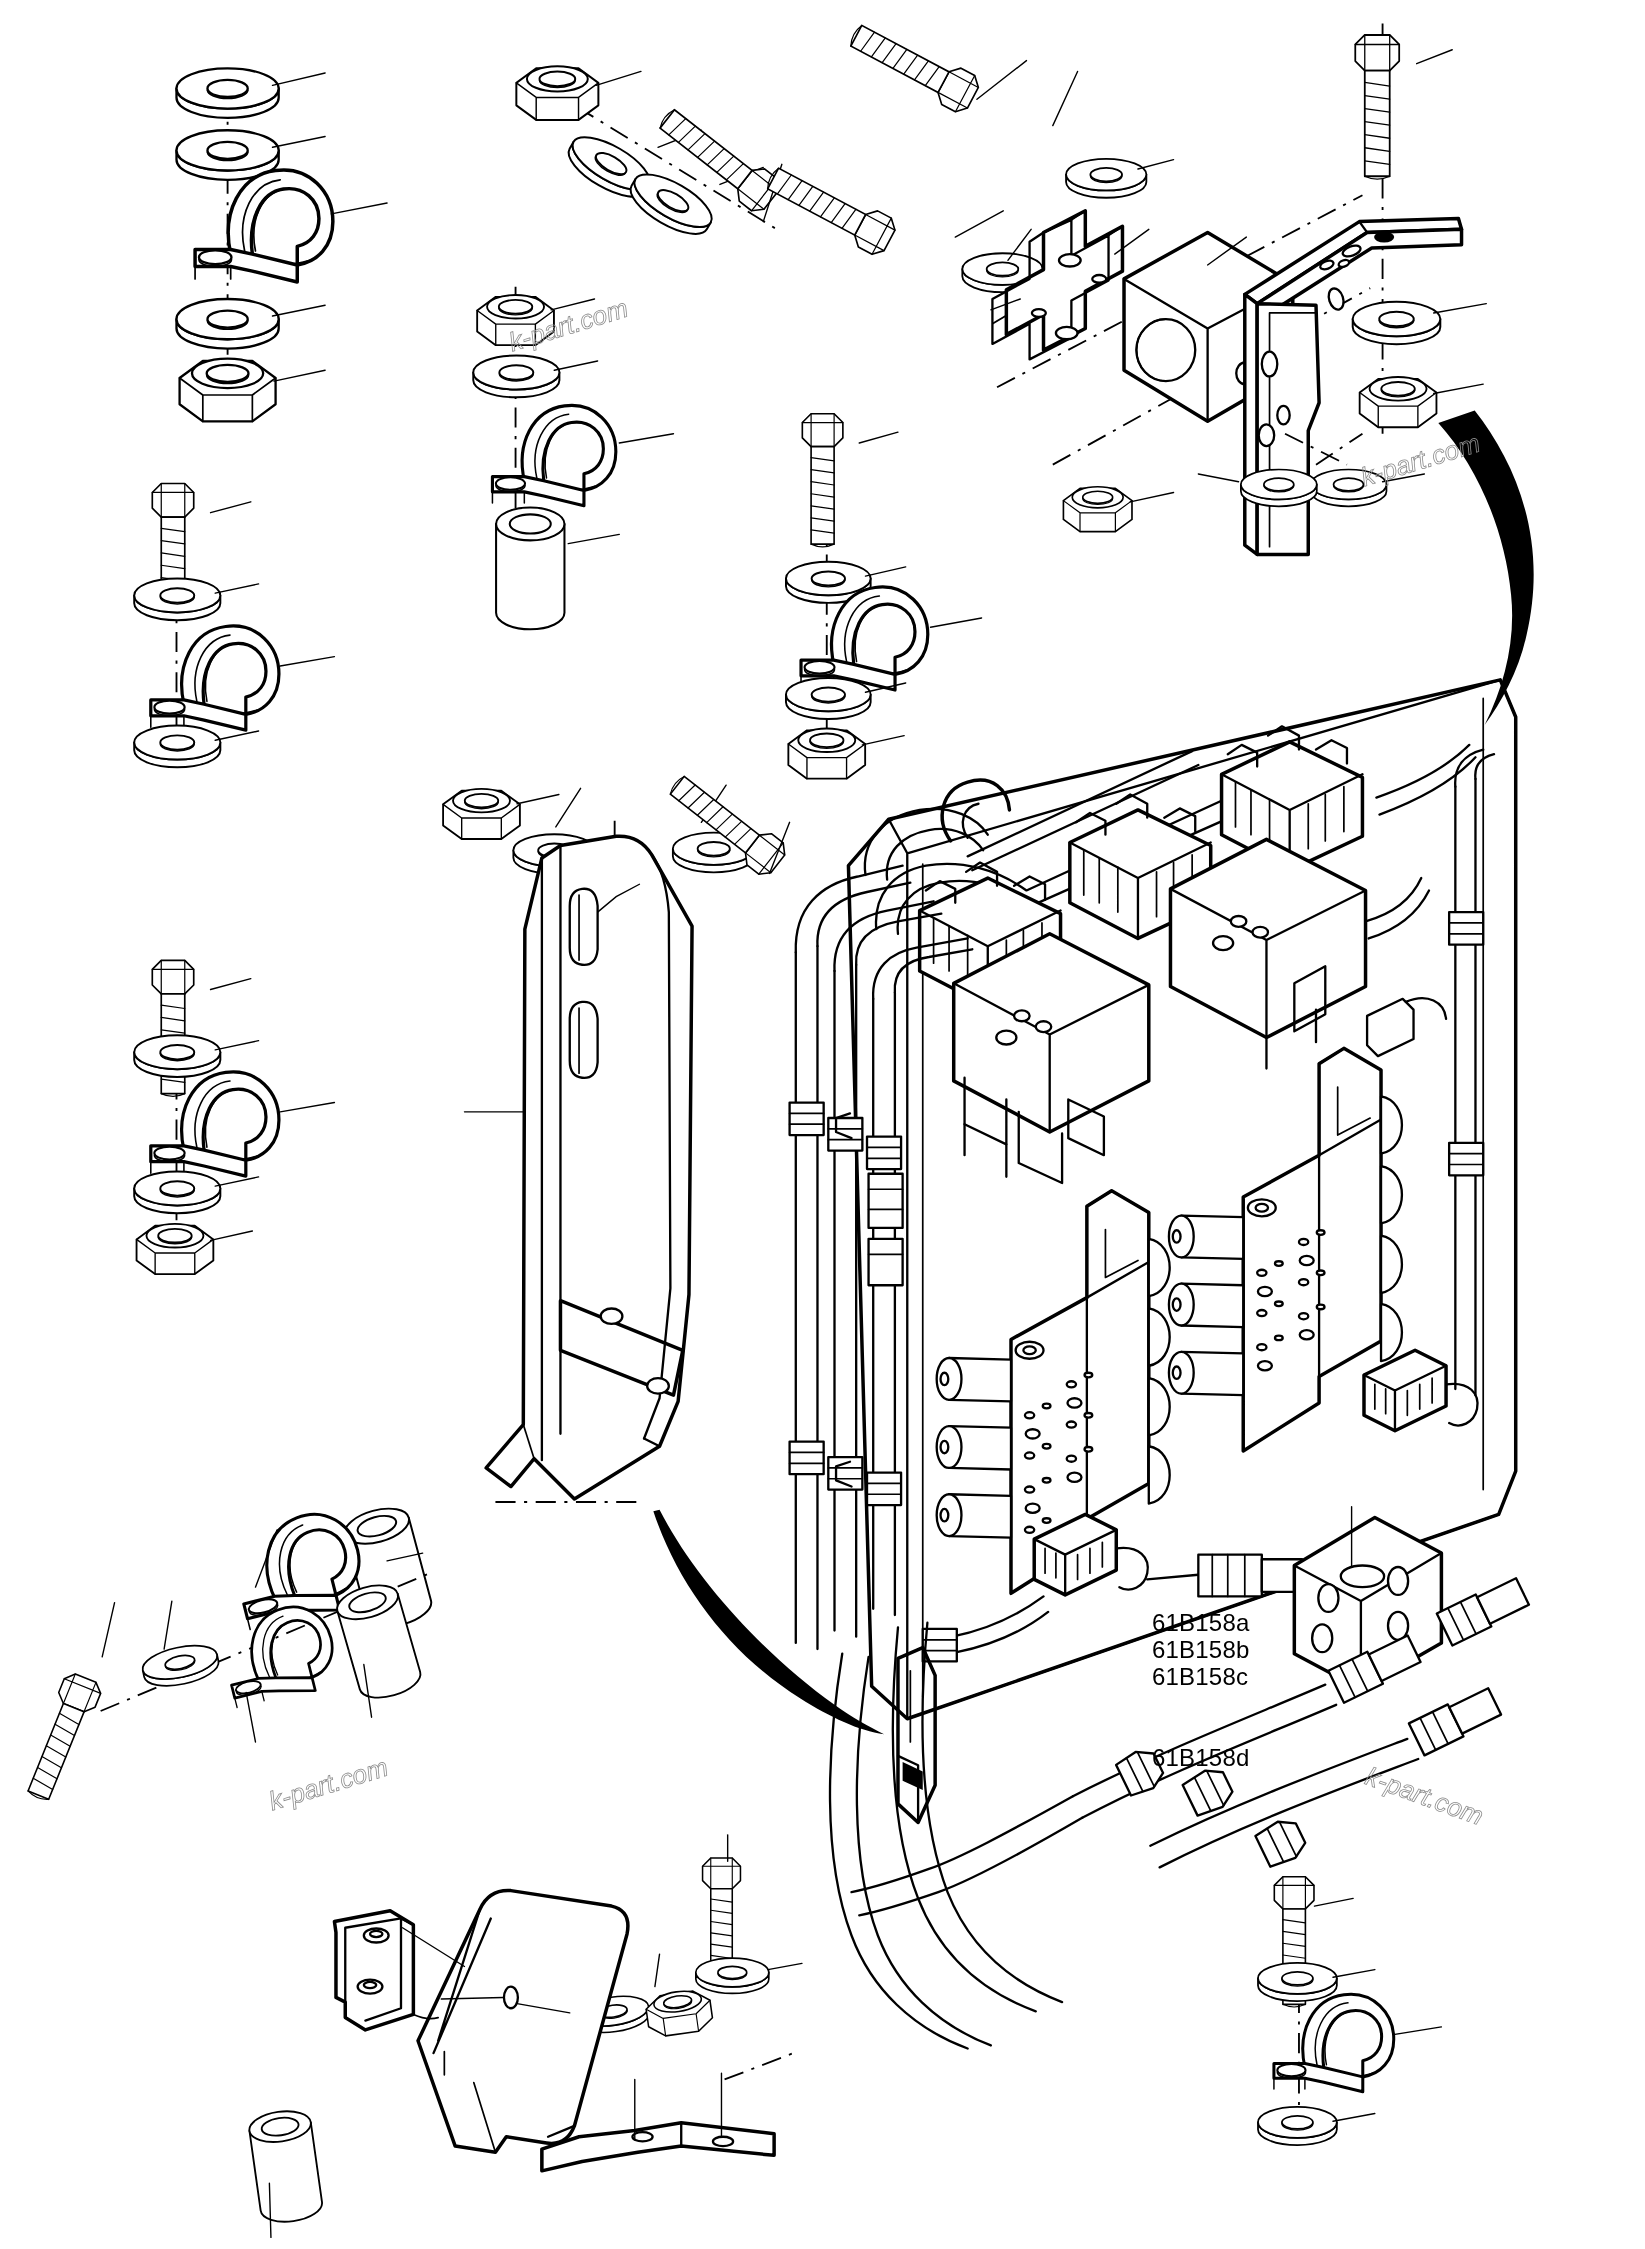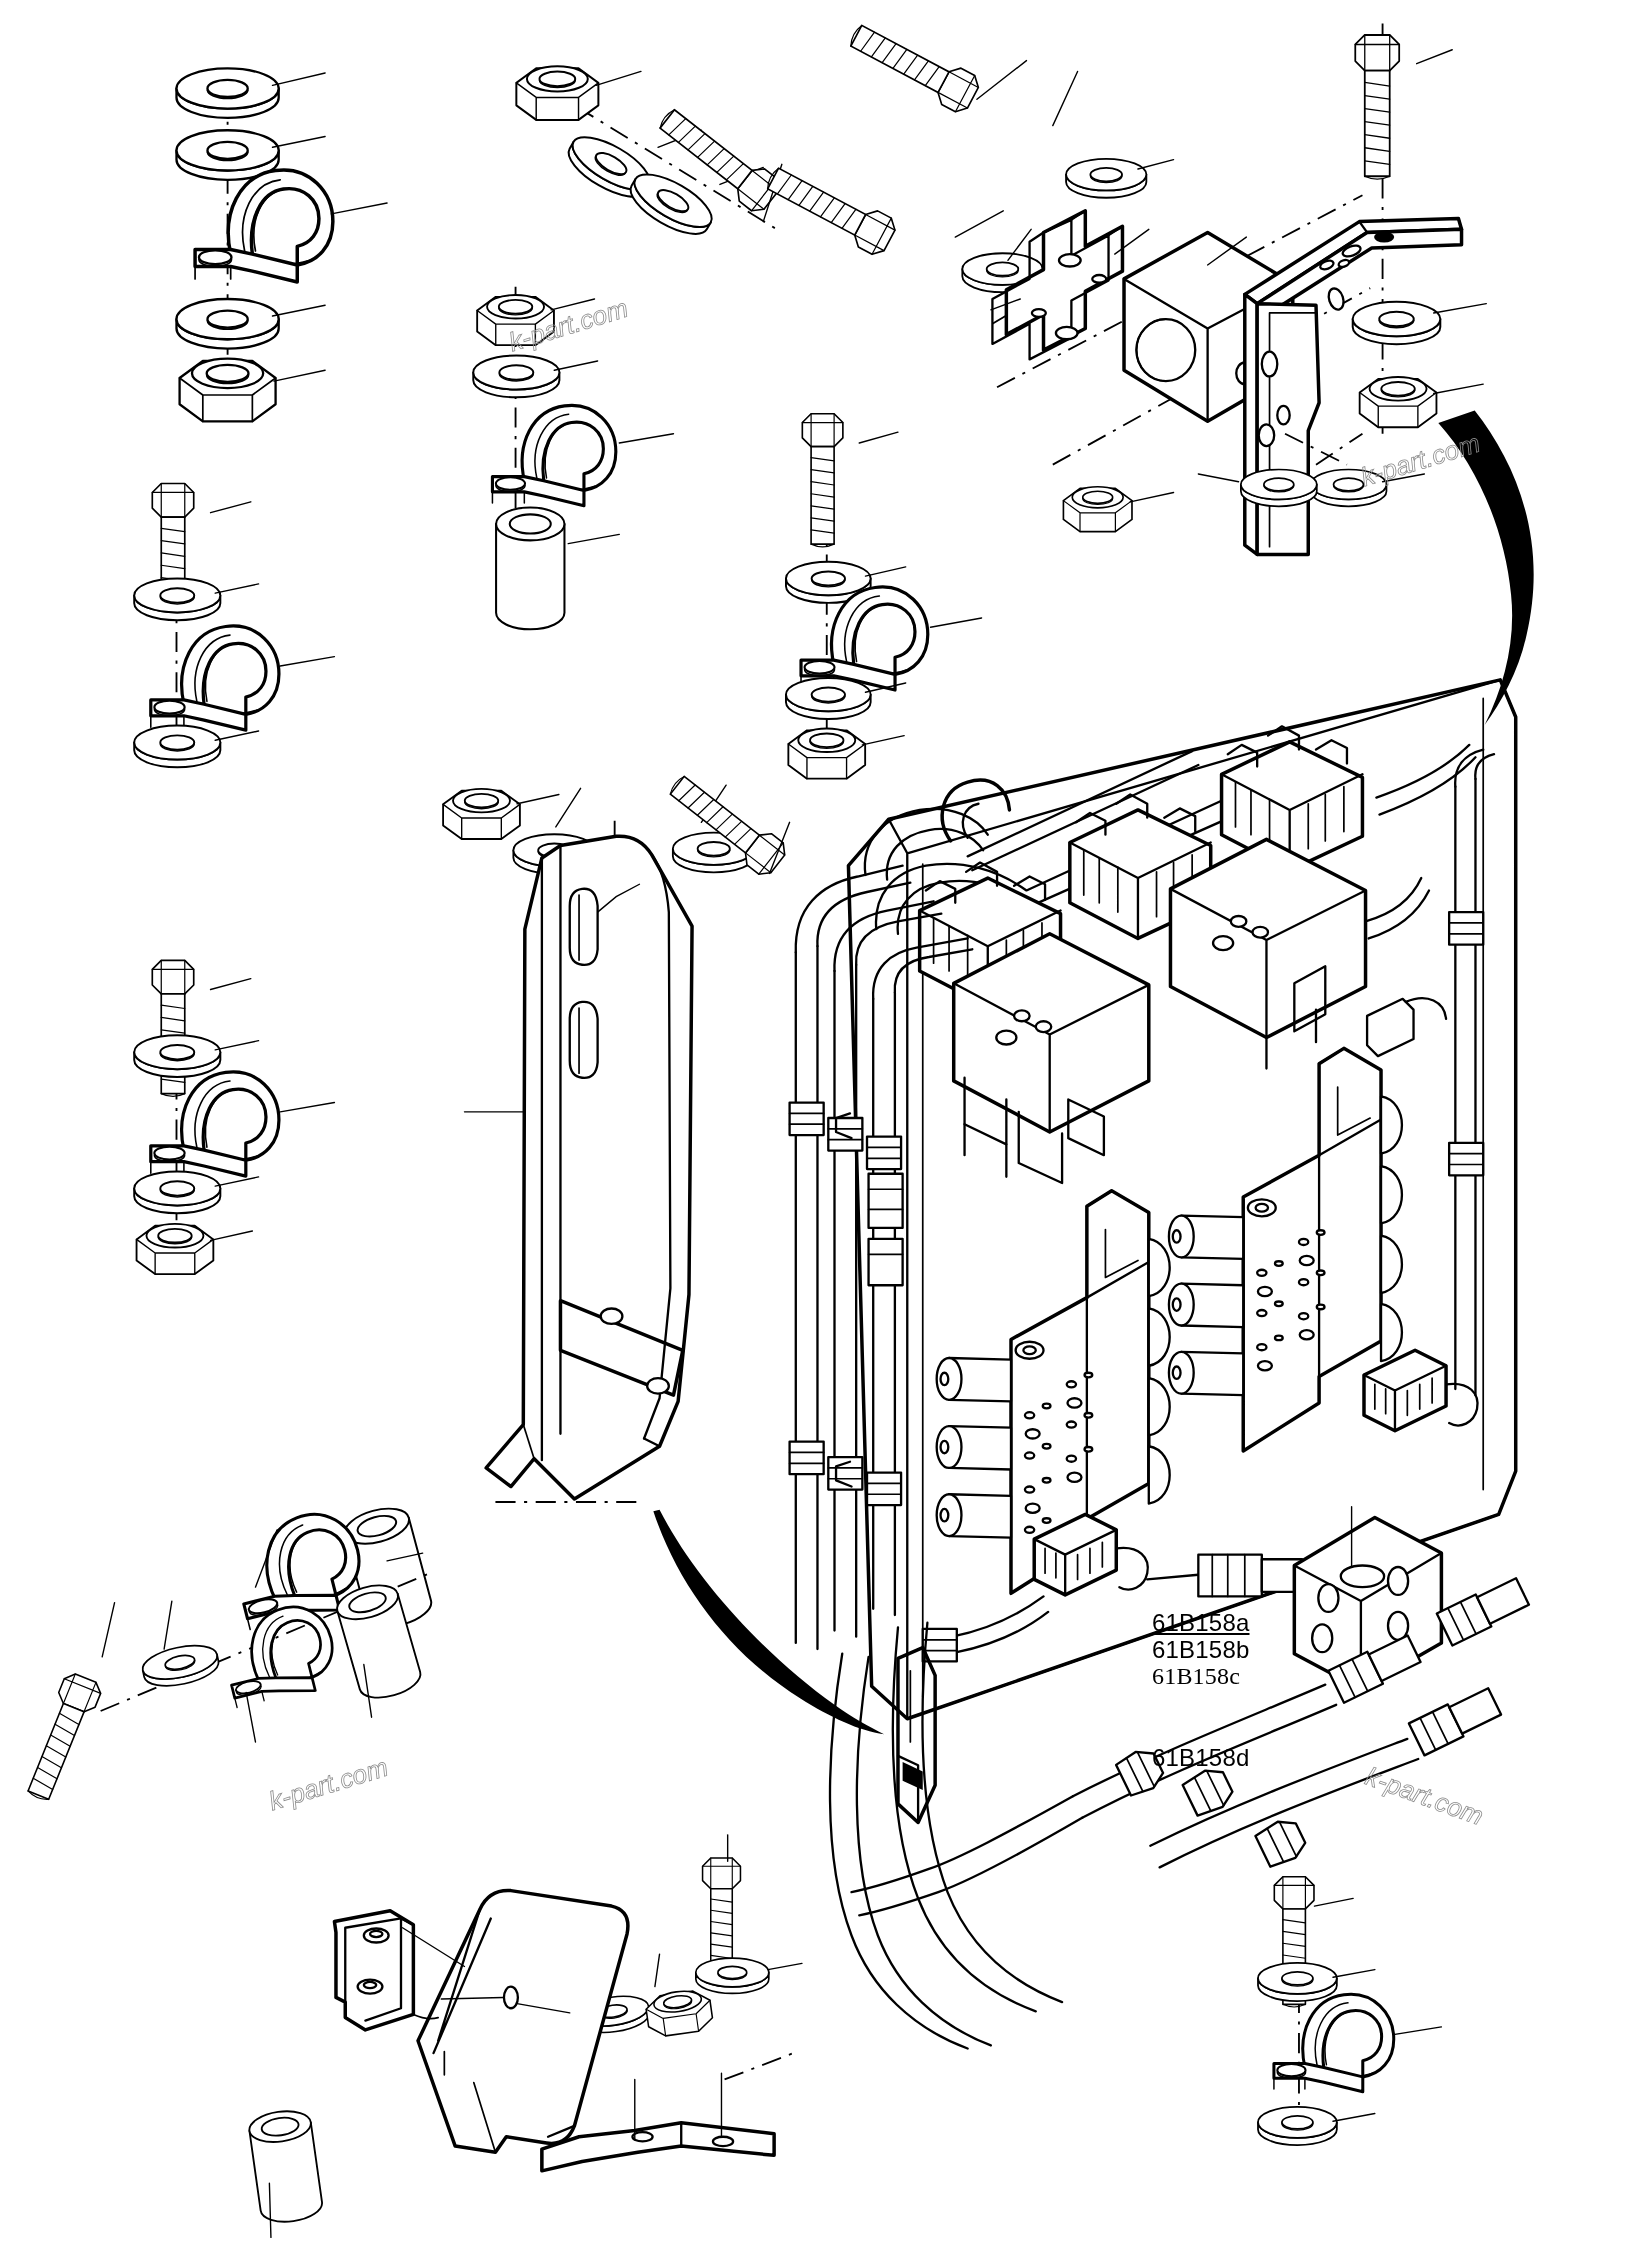--- a/index.html
+++ b/index.html
@@ -683,23 +683,23 @@
 
     <g>
       <path class="ln" d="M1766 1312 L1812 1290 L1826 1304 L1826 1342 L1780 1364 L1766 1350 Z"></path>
       <path class="ln" d="M1816 1294 C1844 1282 1866 1294 1868 1316"></path>
     </g>
   </g>
 
 </svg>
 
 <div>
-  <div class="partno" style="left:1152px; top:1609px;text-decoration:underline;">61B158a</div>
+  <div class="partno" style="left:1152px; top:1609px;">61B158a</div>
   <div class="partno" style="left:1152px; top:1636px;text-align:center;">61B158b</div>
-  <div class="partno" style="left:1152px; top:1663px;font-family:Liberation Serif, serif;">61B158c</div>
+  <div class="partno" style="left:1152px; top:1663px;">61B158c</div>
   <div class="partno" style="left:1152px; top:1744px;">61B158d</div>
 </div>
 
 <div>
   <div class="wm" style="left:507px;  top:310px;  transform:rotate(-17deg);">k-part.com</div>
   <div class="wm" style="left:1359px; top:445px;  transform:rotate(-17deg);">k-part.com</div>
   <div class="wm" style="left:267px;  top:1769px; transform:rotate(-17deg);">k-part.com</div>
   <div class="wm" style="left:1363px; top:1781px; transform:rotate(20deg);">k-part.com</div>
 </div>
 

